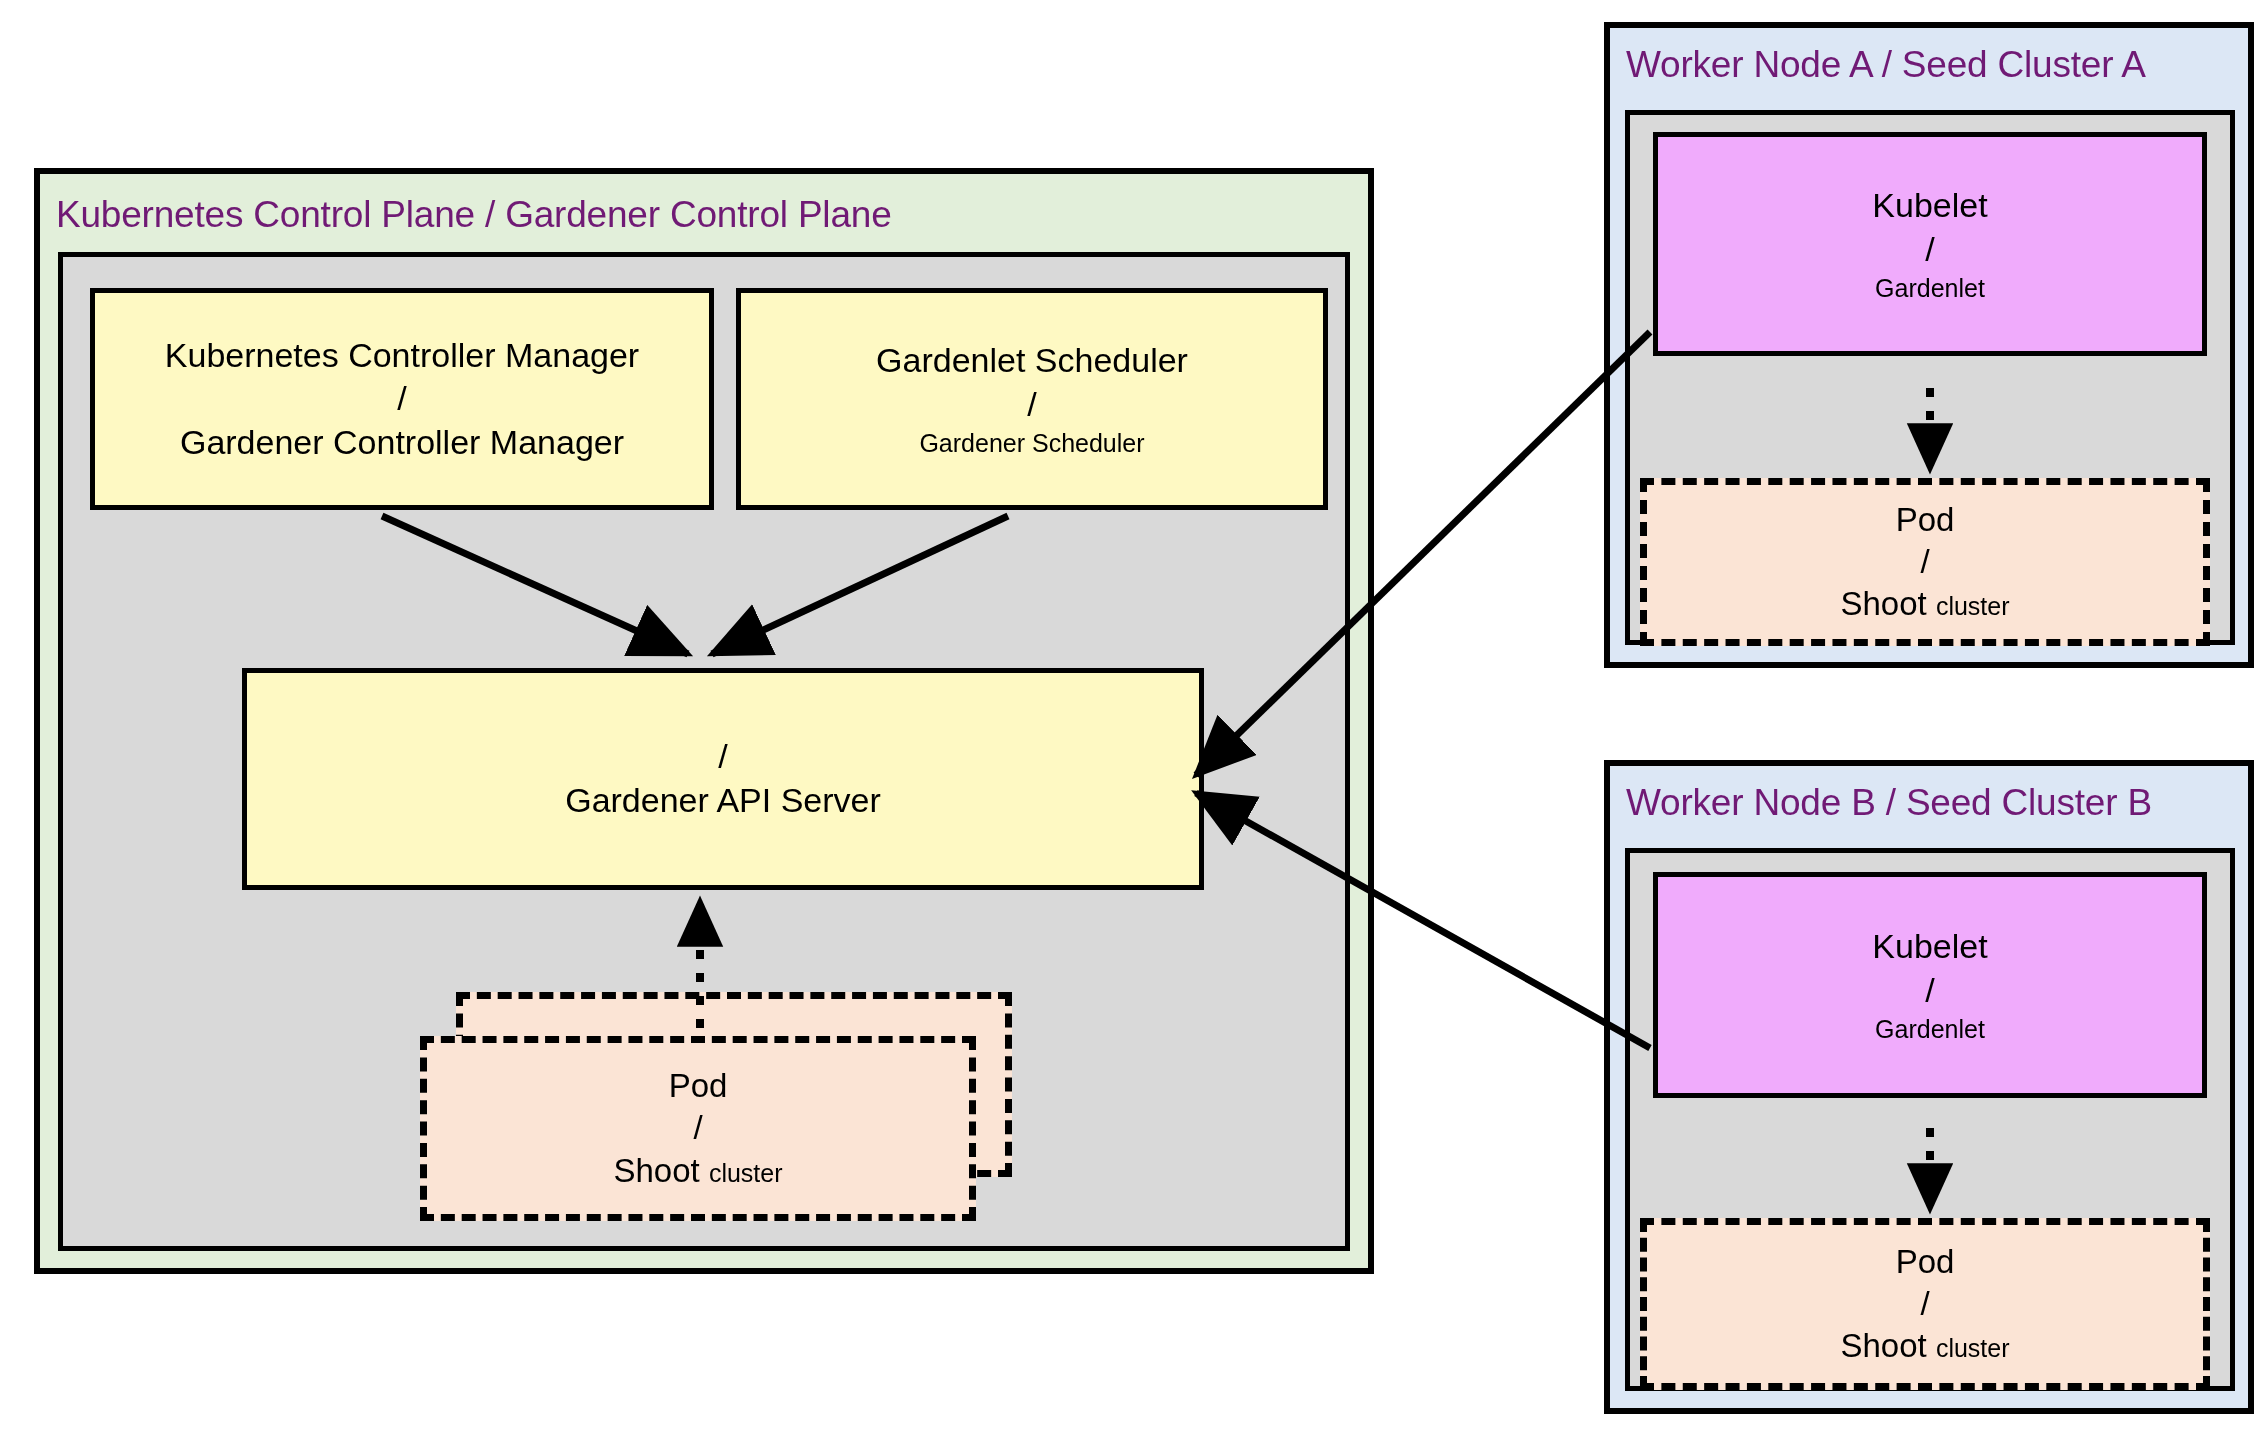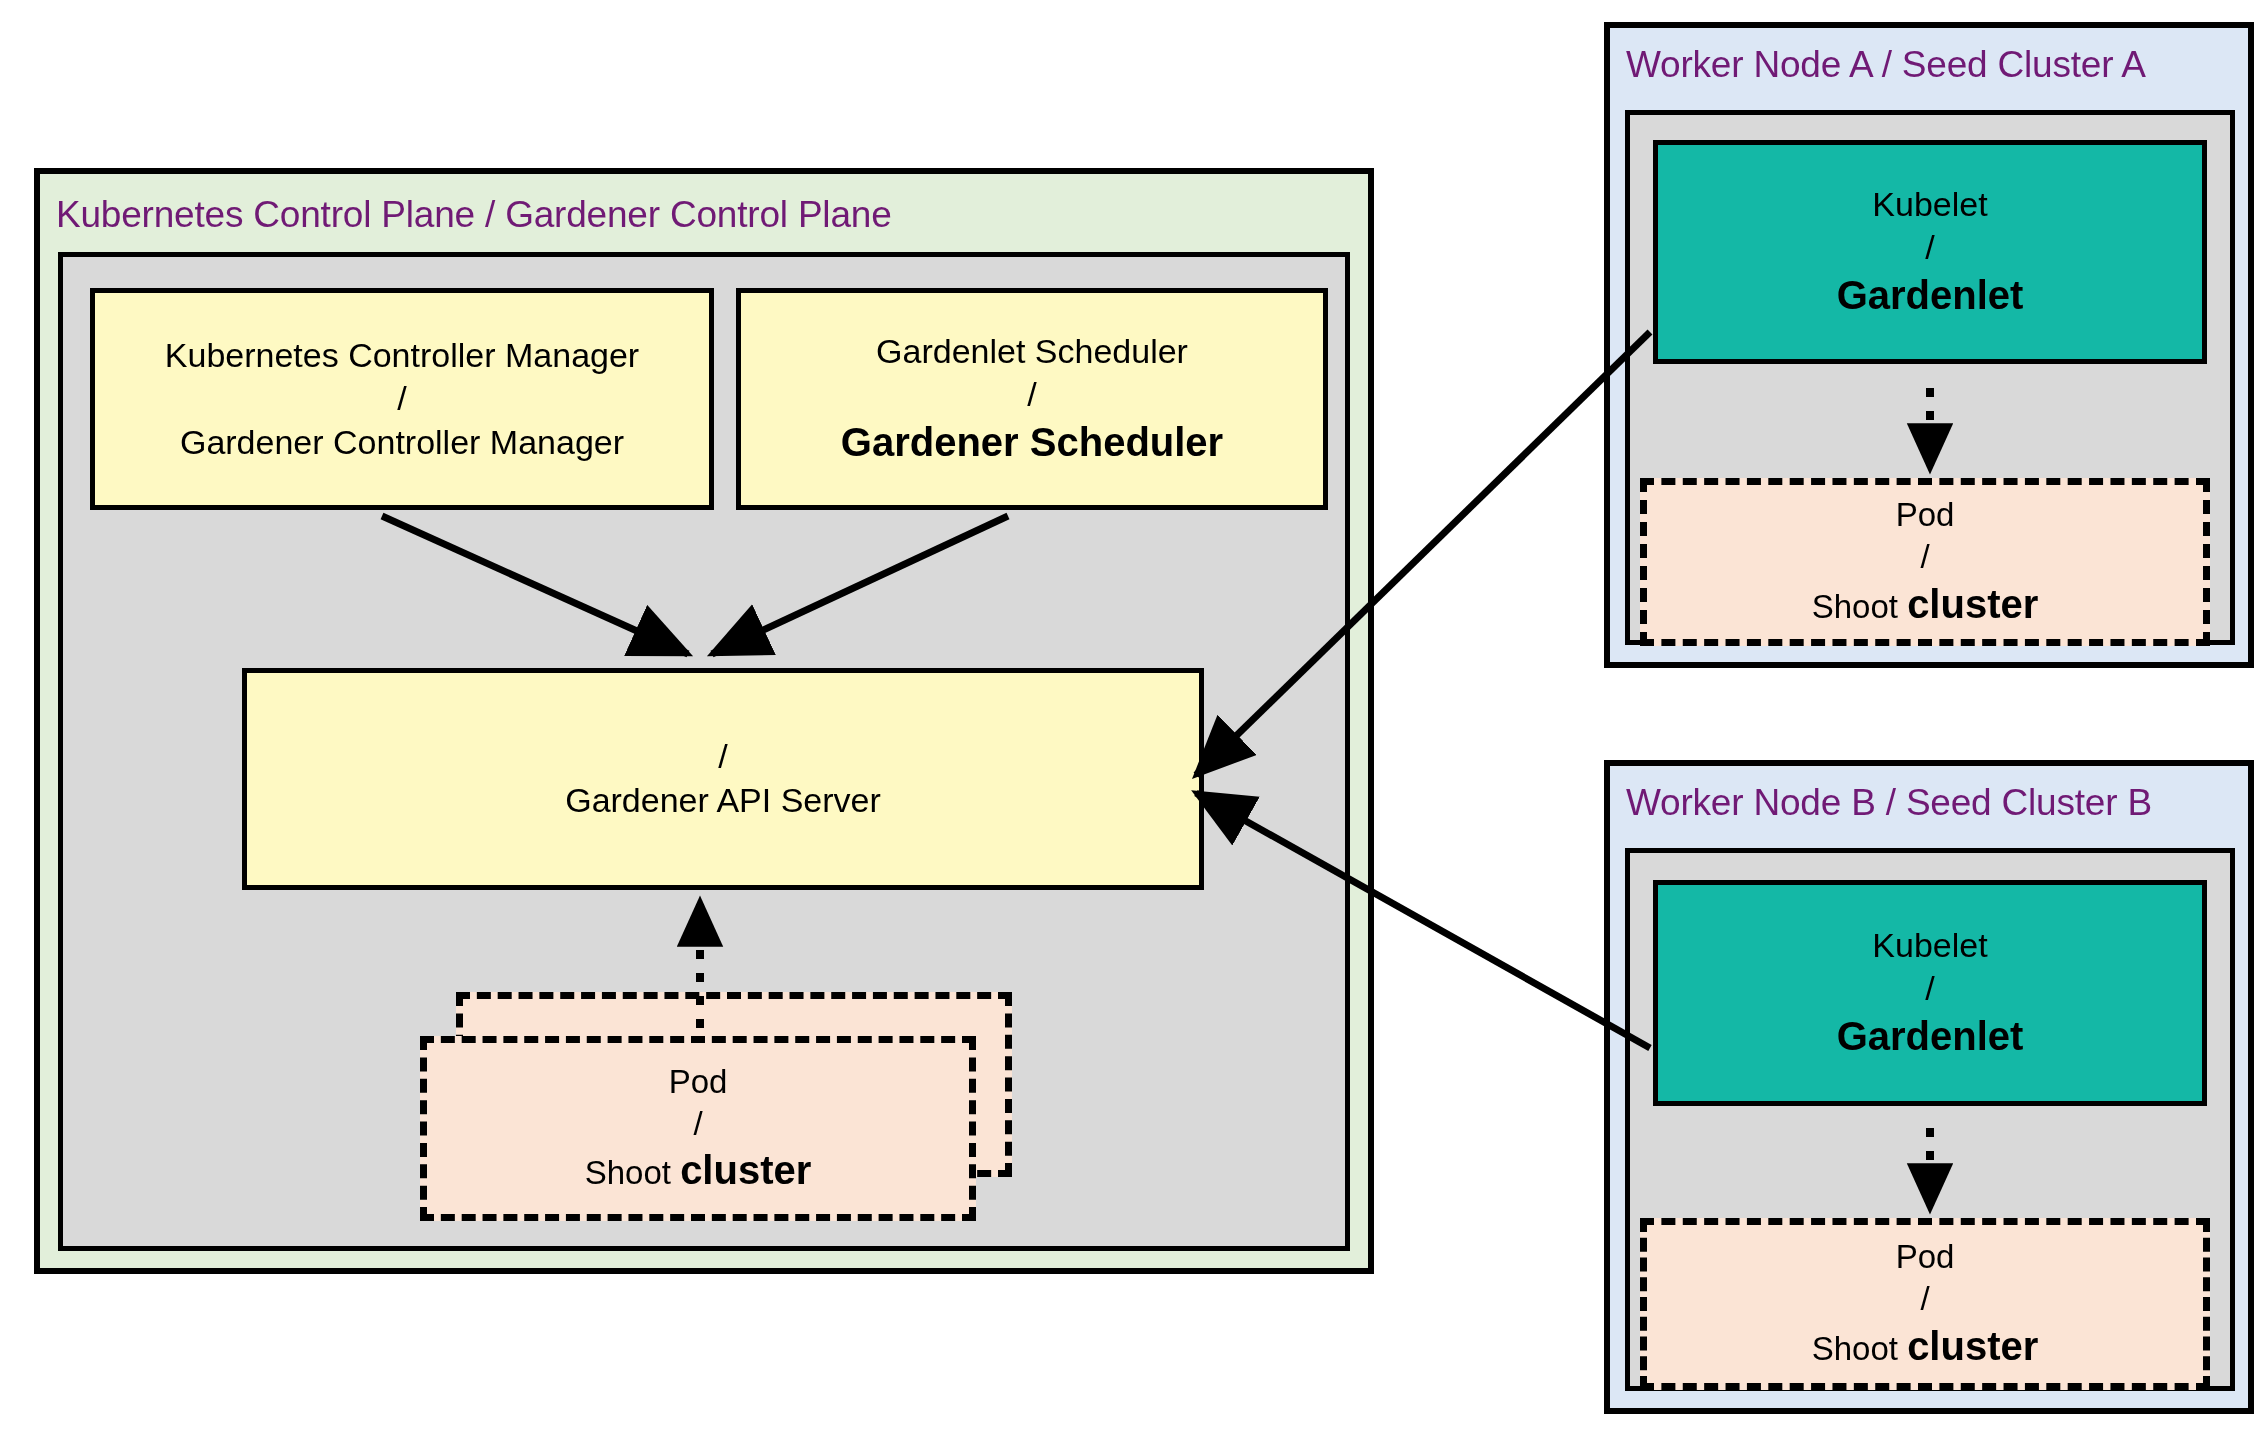--- a/index.html
+++ b/index.html
@@ -47,22 +47,21 @@
     background: #DCE7F5;
   }
   .inner-gray {
     background: #D9D9D9;
   }
   .leaf-green {
     background: #fef9c3;
     margin-left: 20px;
   }
   .leaf-orange {
-    background: #14b8a6;
-    margin-top: 8px;
+    background: #f0abfc;
   }
   .leaf-peach {
     background: #FBE4D5;
   }
 
   
   .container-title {
     position: absolute;
     color: #701a75;
     font-size: 37px;
@@ -70,21 +69,21 @@
     white-space: nowrap;
     letter-spacing: -0.2px;
   }
 
   
   .line {
     display: block;
     white-space: nowrap;
   }
   .t-sans   { font-family: "Liberation Sans", sans-serif; font-size: 34px; font-weight: 400; }
-  .t-sans-b { font-family: "Liberation Sans", sans-serif; font-size: 40px; font-weight: 700; }
+  .t-sans-b { font-family: "Liberation Sans", sans-serif; font-size: 25px; font-weight: 400; }
   .t-mono   { font-family: Liberation Sans, sans-serif;  font-size: 33px; font-weight: 400; }
   .slash    { font-family: "Liberation Sans", sans-serif; font-size: 34px; font-weight: 400; }
 
   .mixed { white-space: nowrap; }
   .mixed .t-mono, .mixed .t-sans-b { display: inline; }
 
   
   .arrows {
     position: absolute;
     inset: 0;

